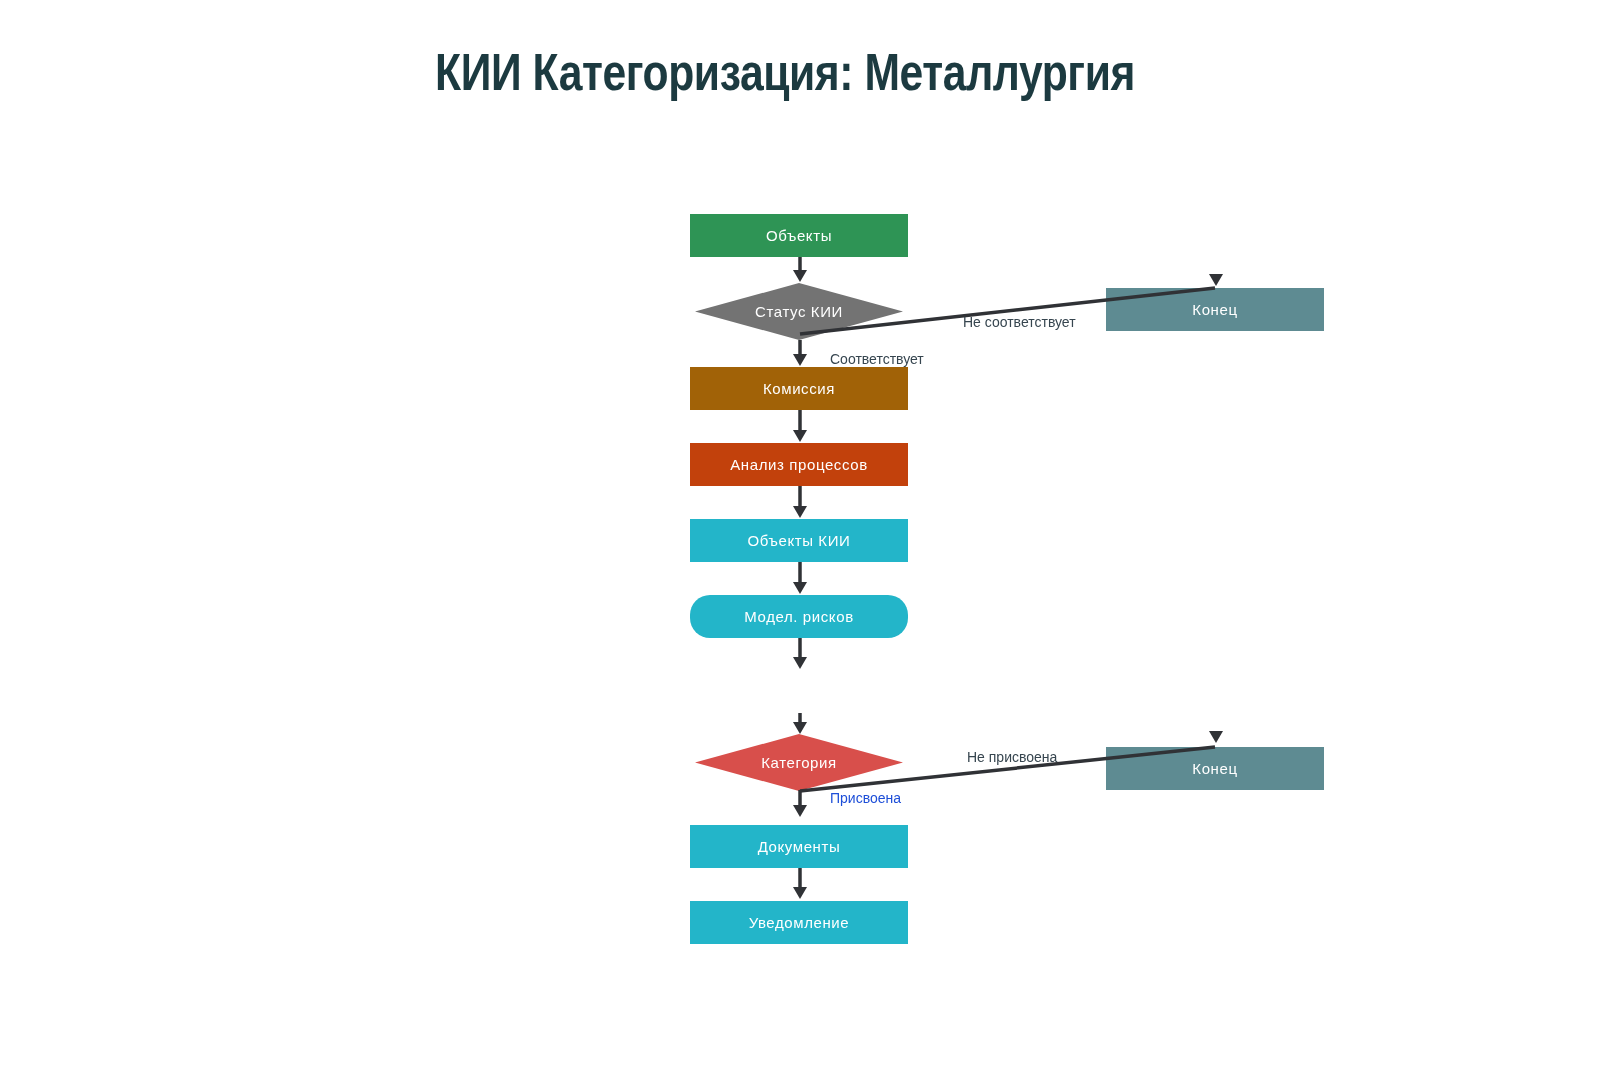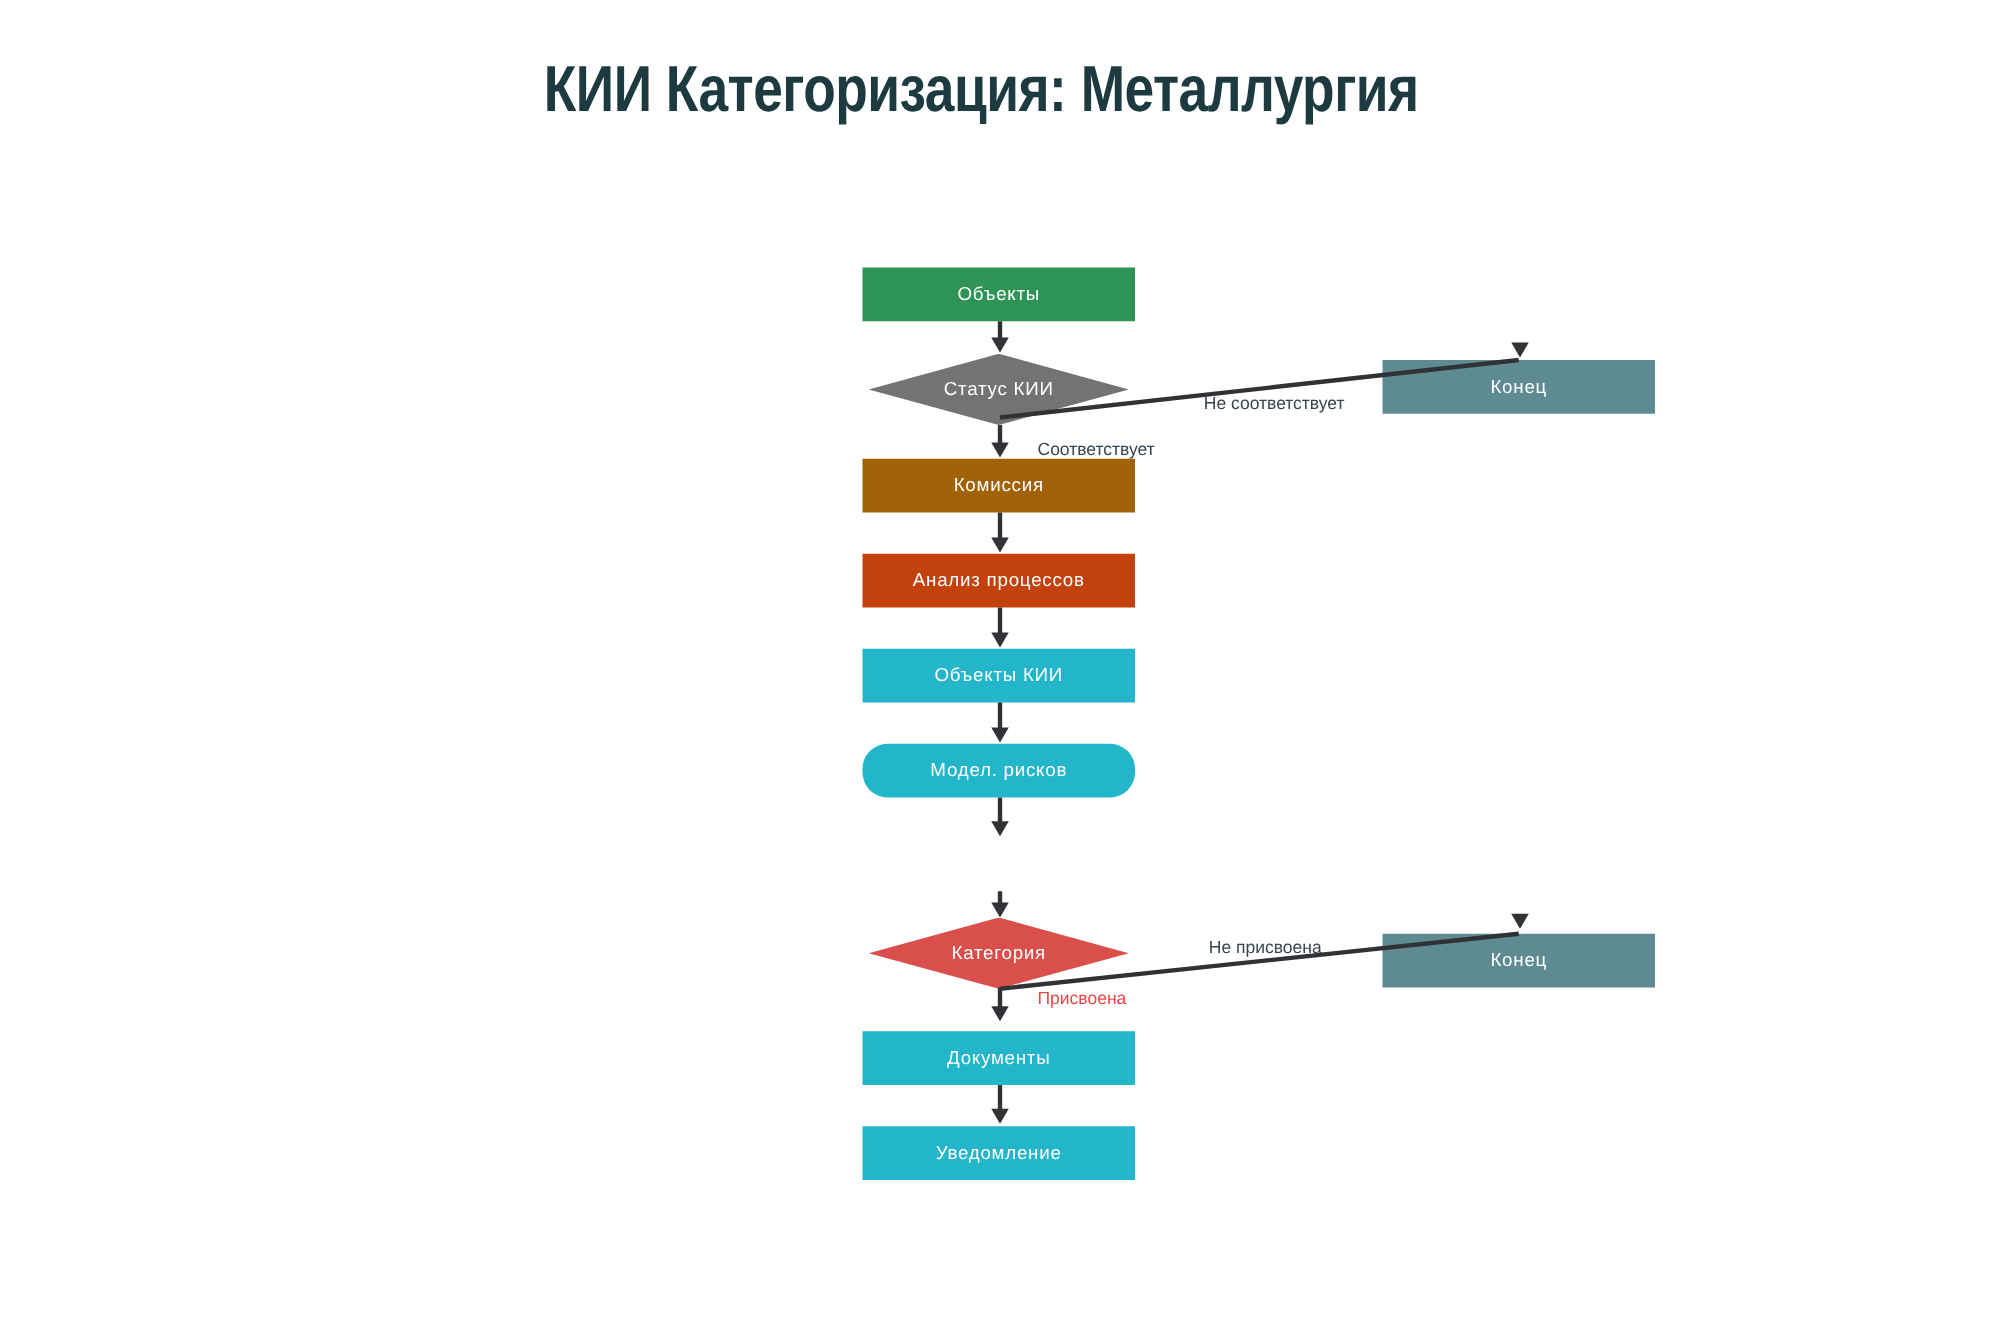--- a/index.html
+++ b/index.html
@@ -80,21 +80,21 @@
     <span>Документы</span>
   </div>
 
   <div class="node rect" style="top: 901px; background-color: rgb(35, 181, 201); color: rgb(255, 255, 255);">
     <span>Уведомление</span>
   </div>
 
   <div class="edge-label" style="left: 963px; top: 314px; color: rgb(54, 69, 79);">Не соответствует</div>
   <div class="edge-label" style="left: 830px; top: 351px; color: rgb(54, 69, 79);">Соответствует</div>
   <div class="edge-label" style="left: 967px; top: 749px; color: rgb(54, 69, 79);">Не присвоена</div>
-  <div class="edge-label" style="left: 830px; top: 790px; color: #ef4444;">Присвоена</div>
+  <div class="edge-label" style="left: 830px; top: 790px; color: #1d4ed8;">Присвоена</div>
 
   <svg id="edges" viewBox="0 0 1600 1067" xmlns="http://www.w3.org/2000/svg">
 
     <line class="edge" x1="800" y1="257" x2="800" y2="272" style="stroke: rgb(48, 50, 54);"></line>
     <polygon points="793,270 807,270 800,282" style="fill: rgb(48, 50, 54);"></polygon>
 
     <line class="edge" x1="800" y1="340" x2="800" y2="356" style="stroke: rgb(48, 50, 54);"></line>
     <polygon points="793,354 807,354 800,366" style="fill: rgb(48, 50, 54);"></polygon>
 
     <line class="edge" x1="800" y1="410" x2="800" y2="432" style="stroke: rgb(48, 50, 54);"></line>

